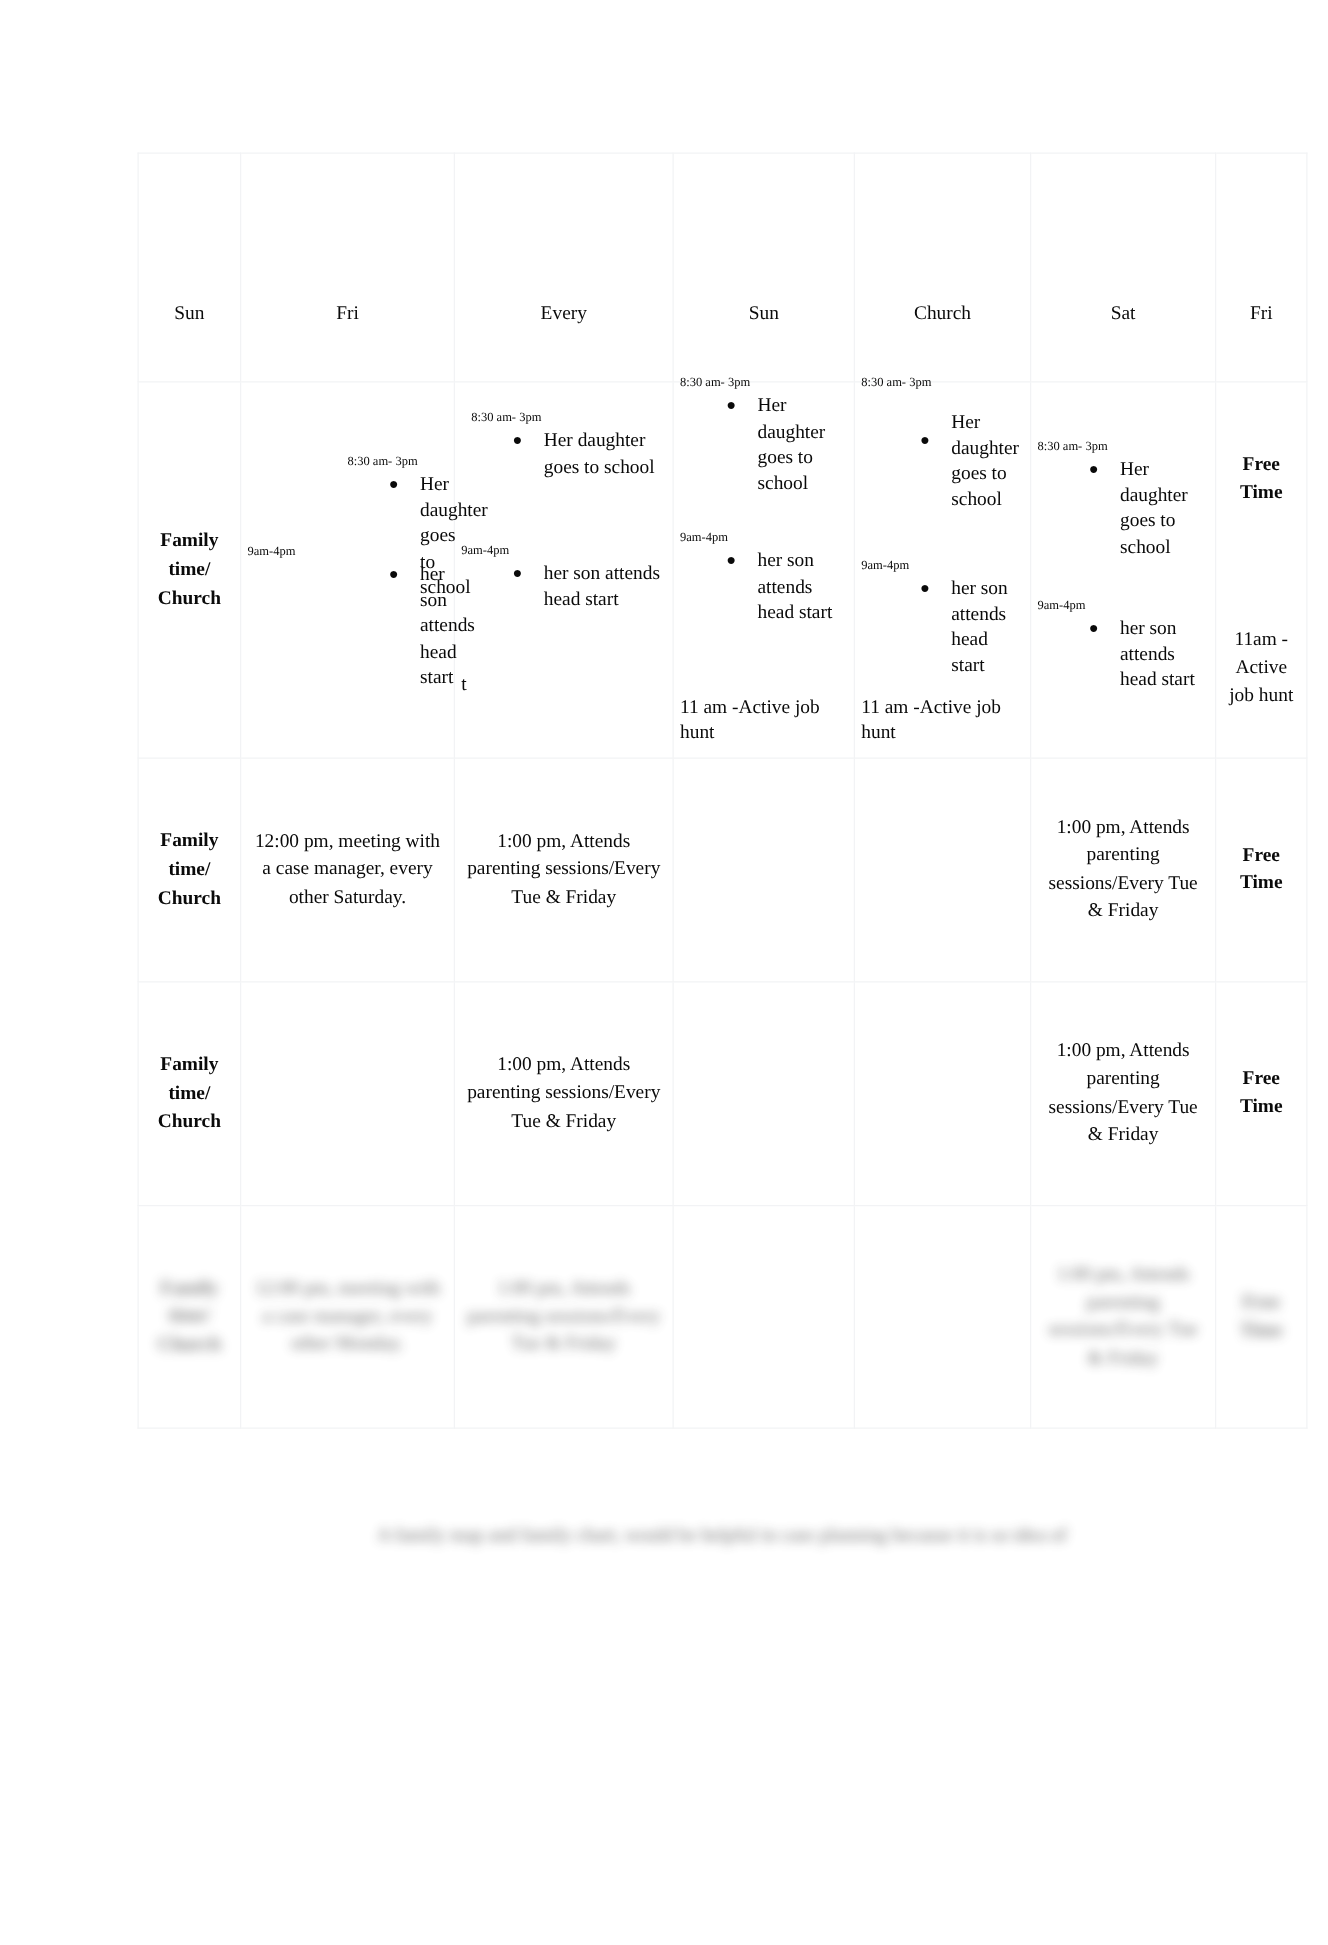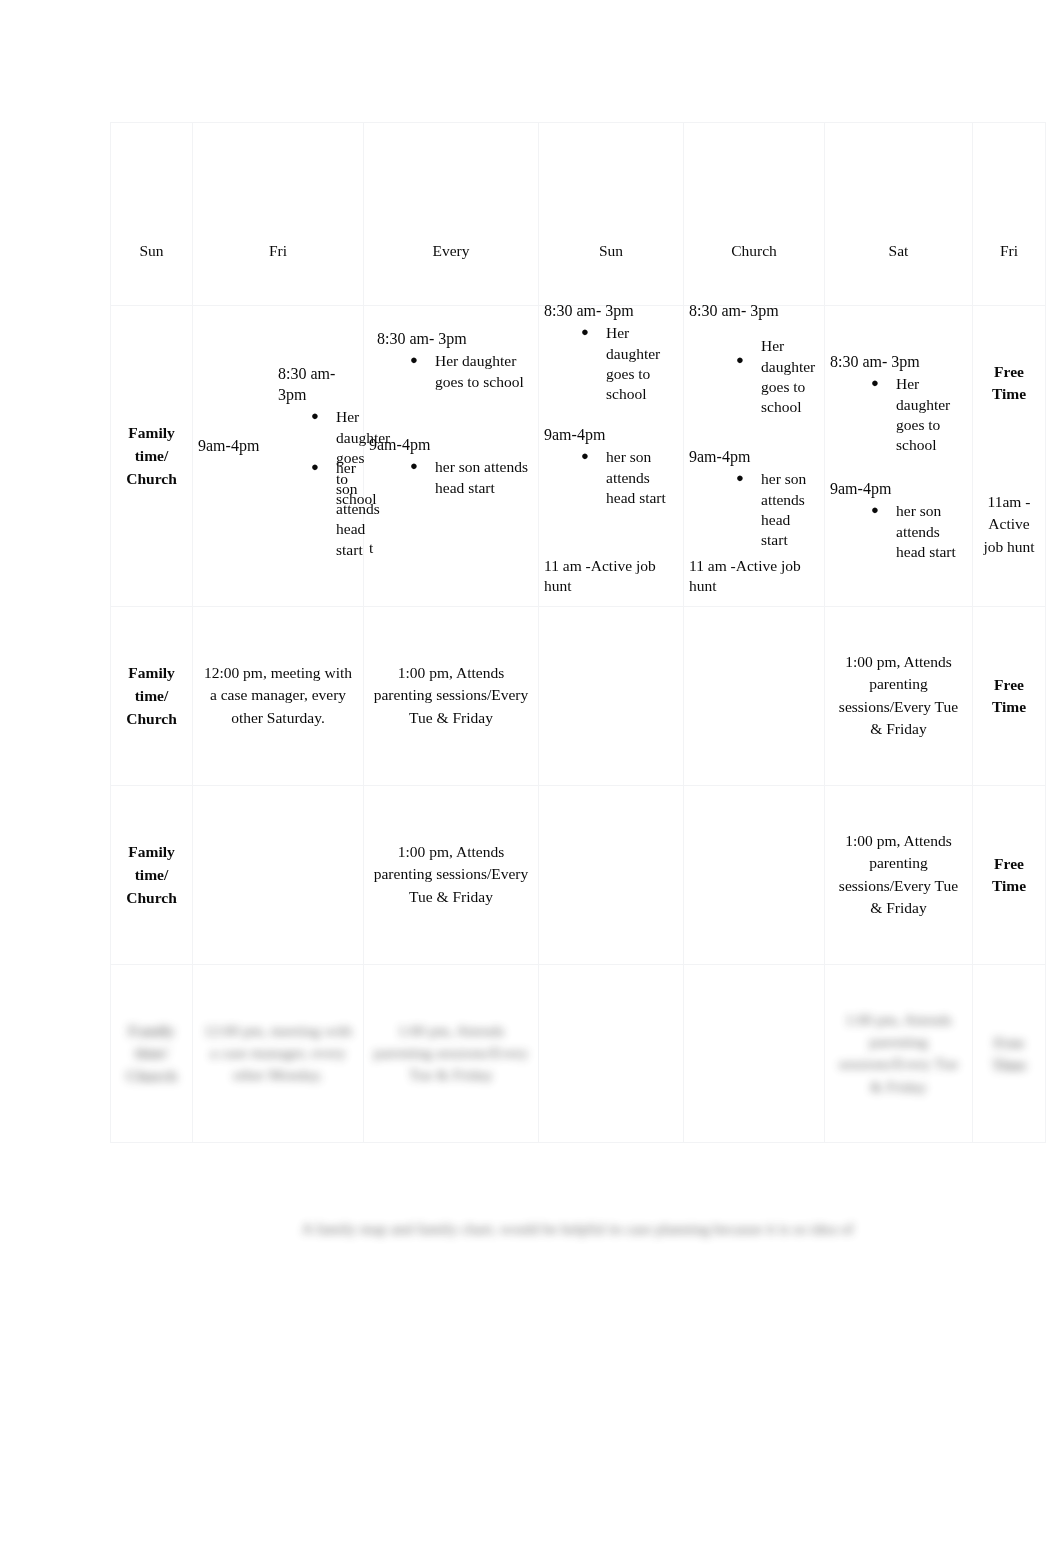--- a/index.html
+++ b/index.html
@@ -122,21 +122,21 @@
 
   
   .act {
     position: absolute;
     left: 0;
     right: 0;
     box-sizing: border-box;
     padding: 0 4px 0 5px;
   }
   .act .time {
-    font-size: 16px;
+    font-size: 10px;
     line-height: 1.32;
     text-align: left;
   }
   .act ul {
     margin: 0;
     padding: 0;
     list-style: none;
   }
   .act li {
     position: relative;
@@ -363,21 +363,21 @@
                     <span>her son attends head start</span>
                   </li>
                 </ul>
               </div>
             </div>
           </td>
 
           <td>
             <div class="cellbox">
               <div class="sat-block sat-free" style="top:55px;">Free Time</div>
-              <div class="sat-block" style="top:185px;">11am -Active job hunt</div>
+              <div class="sat-block" style="top:195px;">11am -Active job hunt</div>
             </div>
           </td>
         </tr>
 
         <tr class="r2">
           <td>
             <div class="cellbox">
               <div class="sun-label">Family time/ Church</div>
             </div>
           </td>

